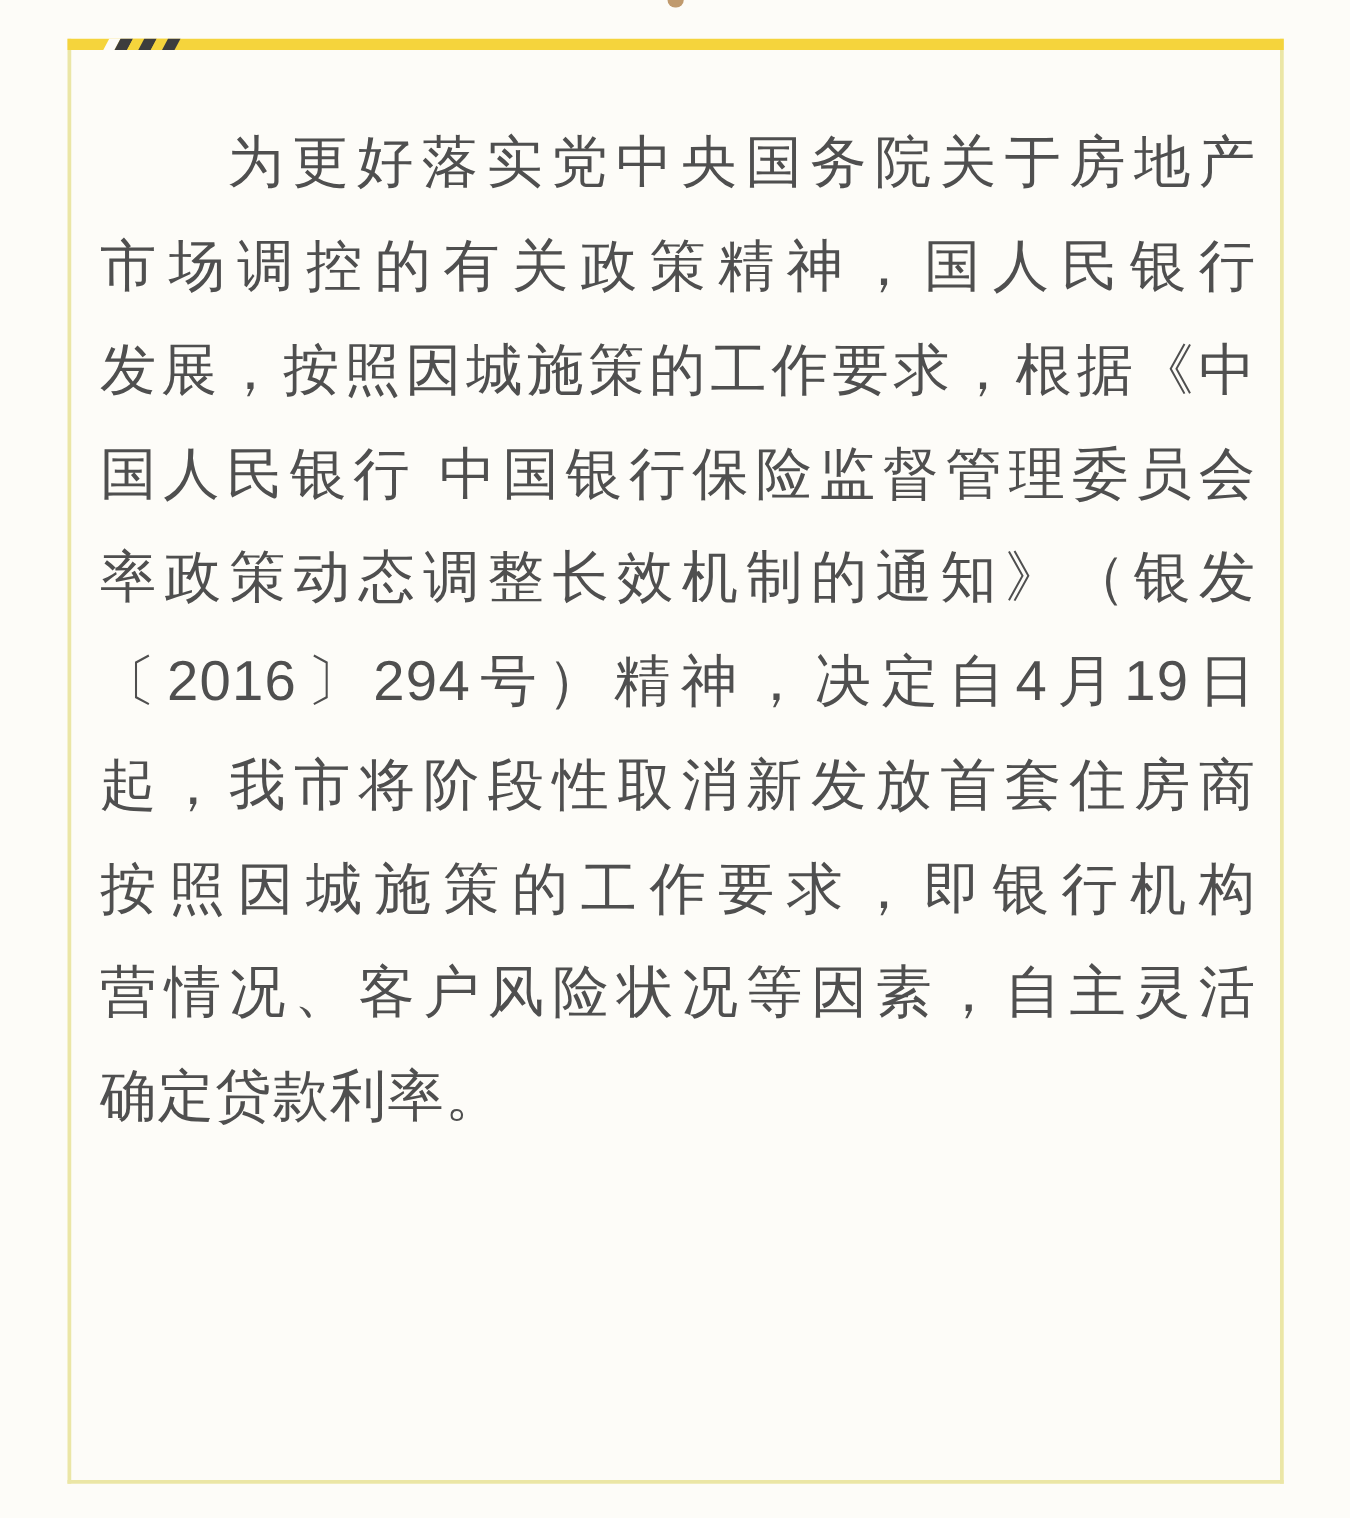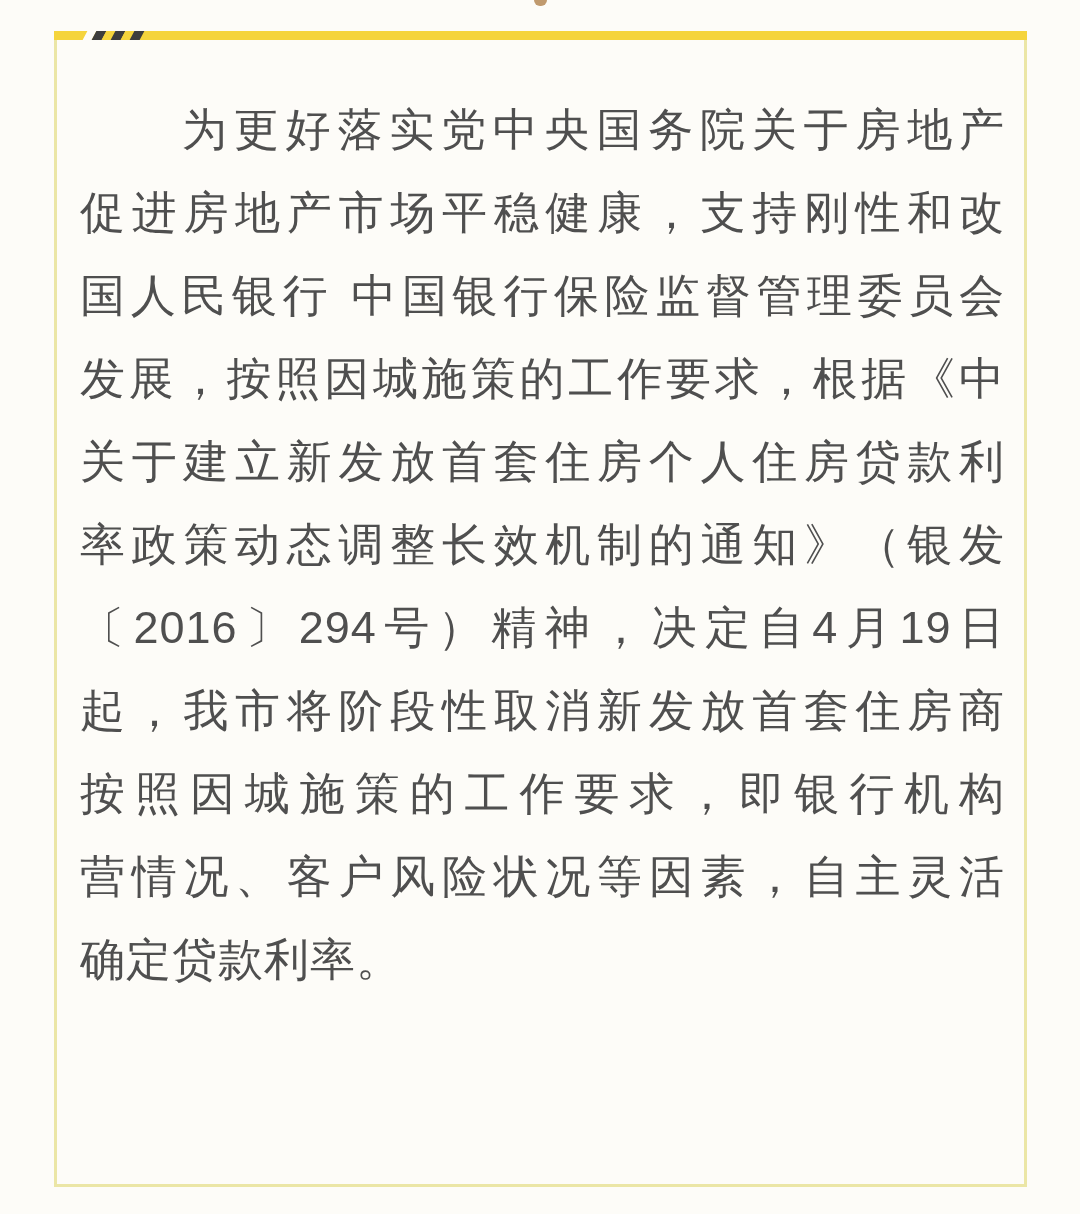--- a/index.html
+++ b/index.html
@@ -113,24 +113,23 @@
         <span class="stripe yel"></span>
         <span class="stripe dark"></span>
         <span class="stripe yel"></span>
         <span class="stripe dark"></span>
       </div>
     </div>
 
     <div class="content">
       <div class="paragraph">
           <div class="line">为更好落实党中央国务院关于房地产</div>
-          <div class="line">促进房地产市场平稳健康，支持刚性和改</div>
+          <div class="line">市场调控的有关政策精神，国人民银行</div>
+          <div class="line">发展，按照因城施策的工作要求，根据《中</div>
           <div class="line">国人民银行 中国银行保险监督管理委员会</div>
-          <div class="line">发展，按照因城施策的工作要求，根据《中</div>
-          <div class="line">关于建立新发放首套住房个人住房贷款利</div>
           <div class="line">率政策动态调整长效机制的通知》（银发</div>
           <div class="line">〔2016〕294号）精神，决定自4月19日</div>
           <div class="line">起，我市将阶段性取消新发放首套住房商</div>
           <div class="line">按照因城施策的工作要求，即银行机构</div>
           <div class="line">营情况、客户风险状况等因素，自主灵活</div>
           <div class="line">确定贷款利率。</div>
         </div>
     </div>
 
   </div>

